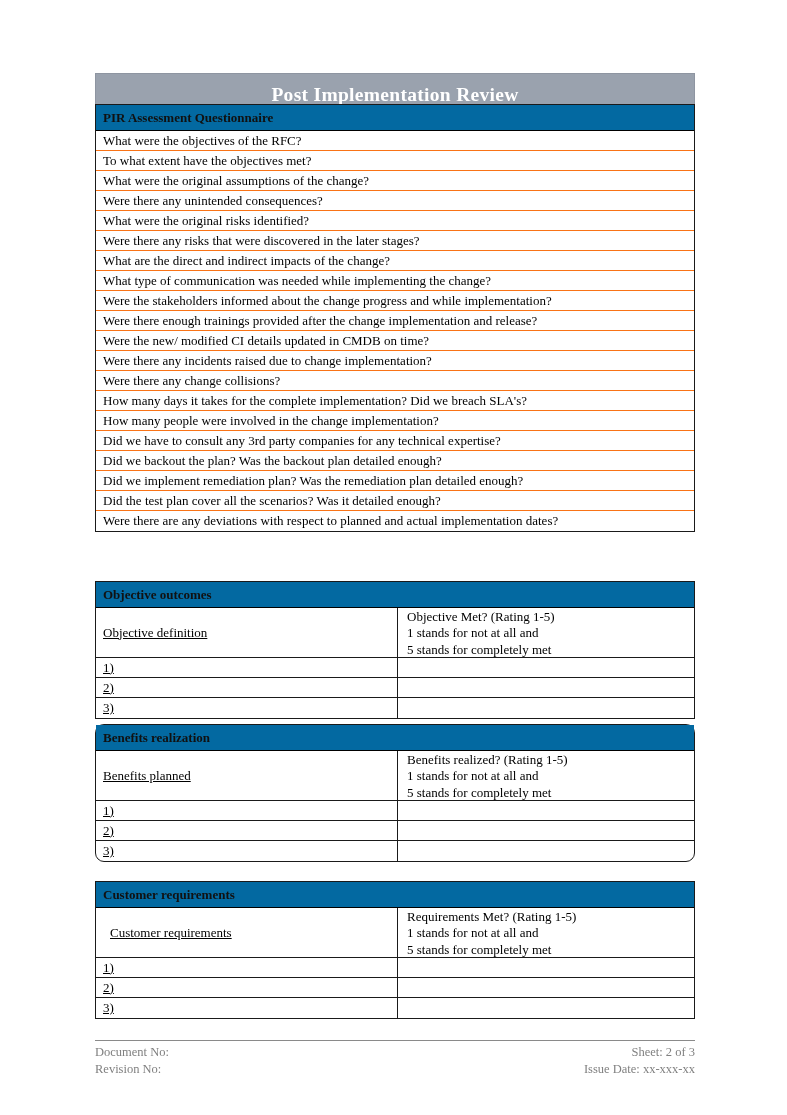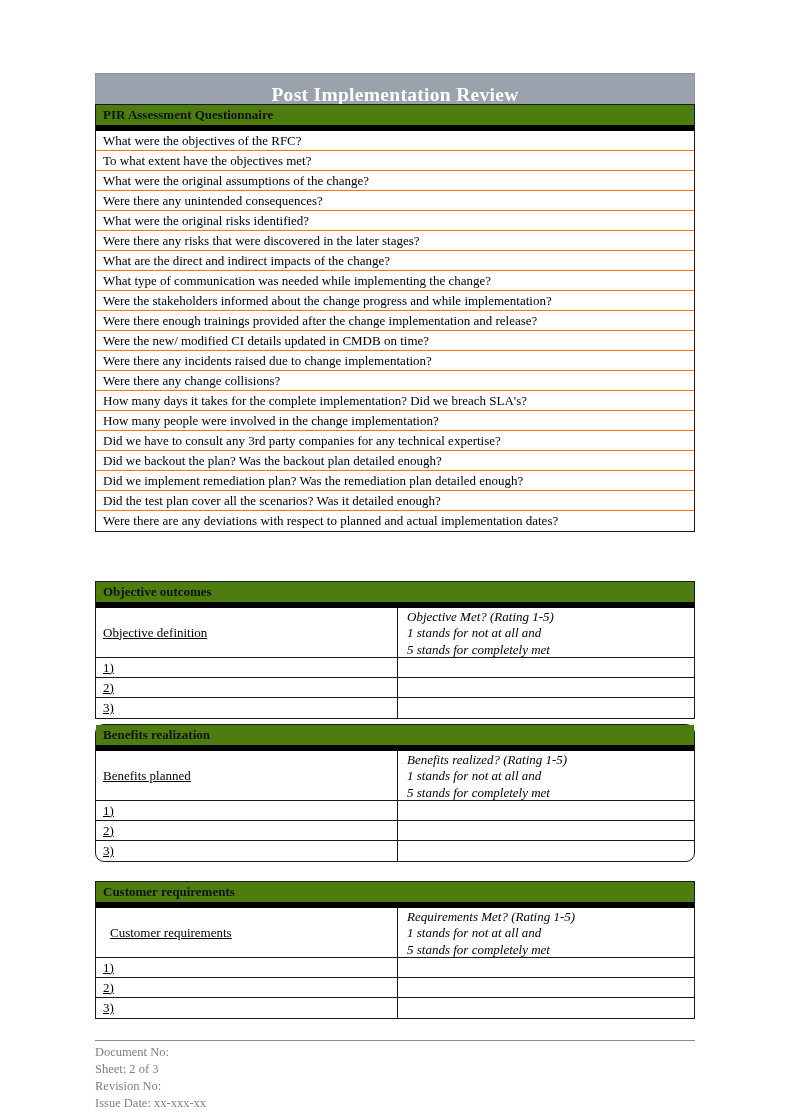--- a/index.html
+++ b/index.html
@@ -41,22 +41,22 @@
   
   .block {
     position: absolute;
     left: 95px;
     width: 600px;
     border: 1px solid #1a1a1a;
     box-sizing: border-box;
     background: #ffffff;
   }
   .sec-head {
-    background: #4d7c0f;
-    border-bottom: 6px solid #000000;
+    background: #0369a1;
+    border-bottom: 1px solid #000000;
     height: 26px;
     display: flex;
     align-items: center;
     padding: 0 0 0 7px;
     box-sizing: border-box;
   }
   .sec-head span {
     font-size: 13px;
     font-weight: bold;
     color: #111111;
@@ -95,42 +95,41 @@
   .rt-right {
     flex: 1;
     box-sizing: border-box;
     padding-left: 9px;
     display: flex;
     flex-direction: column;
     justify-content: center;
     font-size: 13px;
   }
   .rt-head-row { height: 50px; }
-  .rt-head-row .rt-right { line-height: 16.5px; padding-top: 2px; font-style: italic; }
+  .rt-head-row .rt-right { line-height: 16.5px; padding-top: 2px; }
   .rt-num-row { height: 20px; }
   .rt-num-row .rt-left { align-items: center; }
   .indent { padding-left: 14px; }
 
   
   .footer {
     position: absolute;
     left: 95px;
     top: 1040px;
     width: 600px;
     border-top: 1px solid #8a8a8a;
     padding-top: 3px;
     color: #808080;
     font-size: 12.5px;
     box-sizing: border-box;
   }
   .footer-line {
     display: flex;
     justify-content: space-between;
     line-height: 17px;
-    flex-direction: column;
   }
 </style>
 </head>
 <body>
 
 <div class="title-bar">
   <span class="title-text">Post Implementation Review</span>
 </div>
 
 <div class="block" id="questionnaire-block" style="top:104px;">

